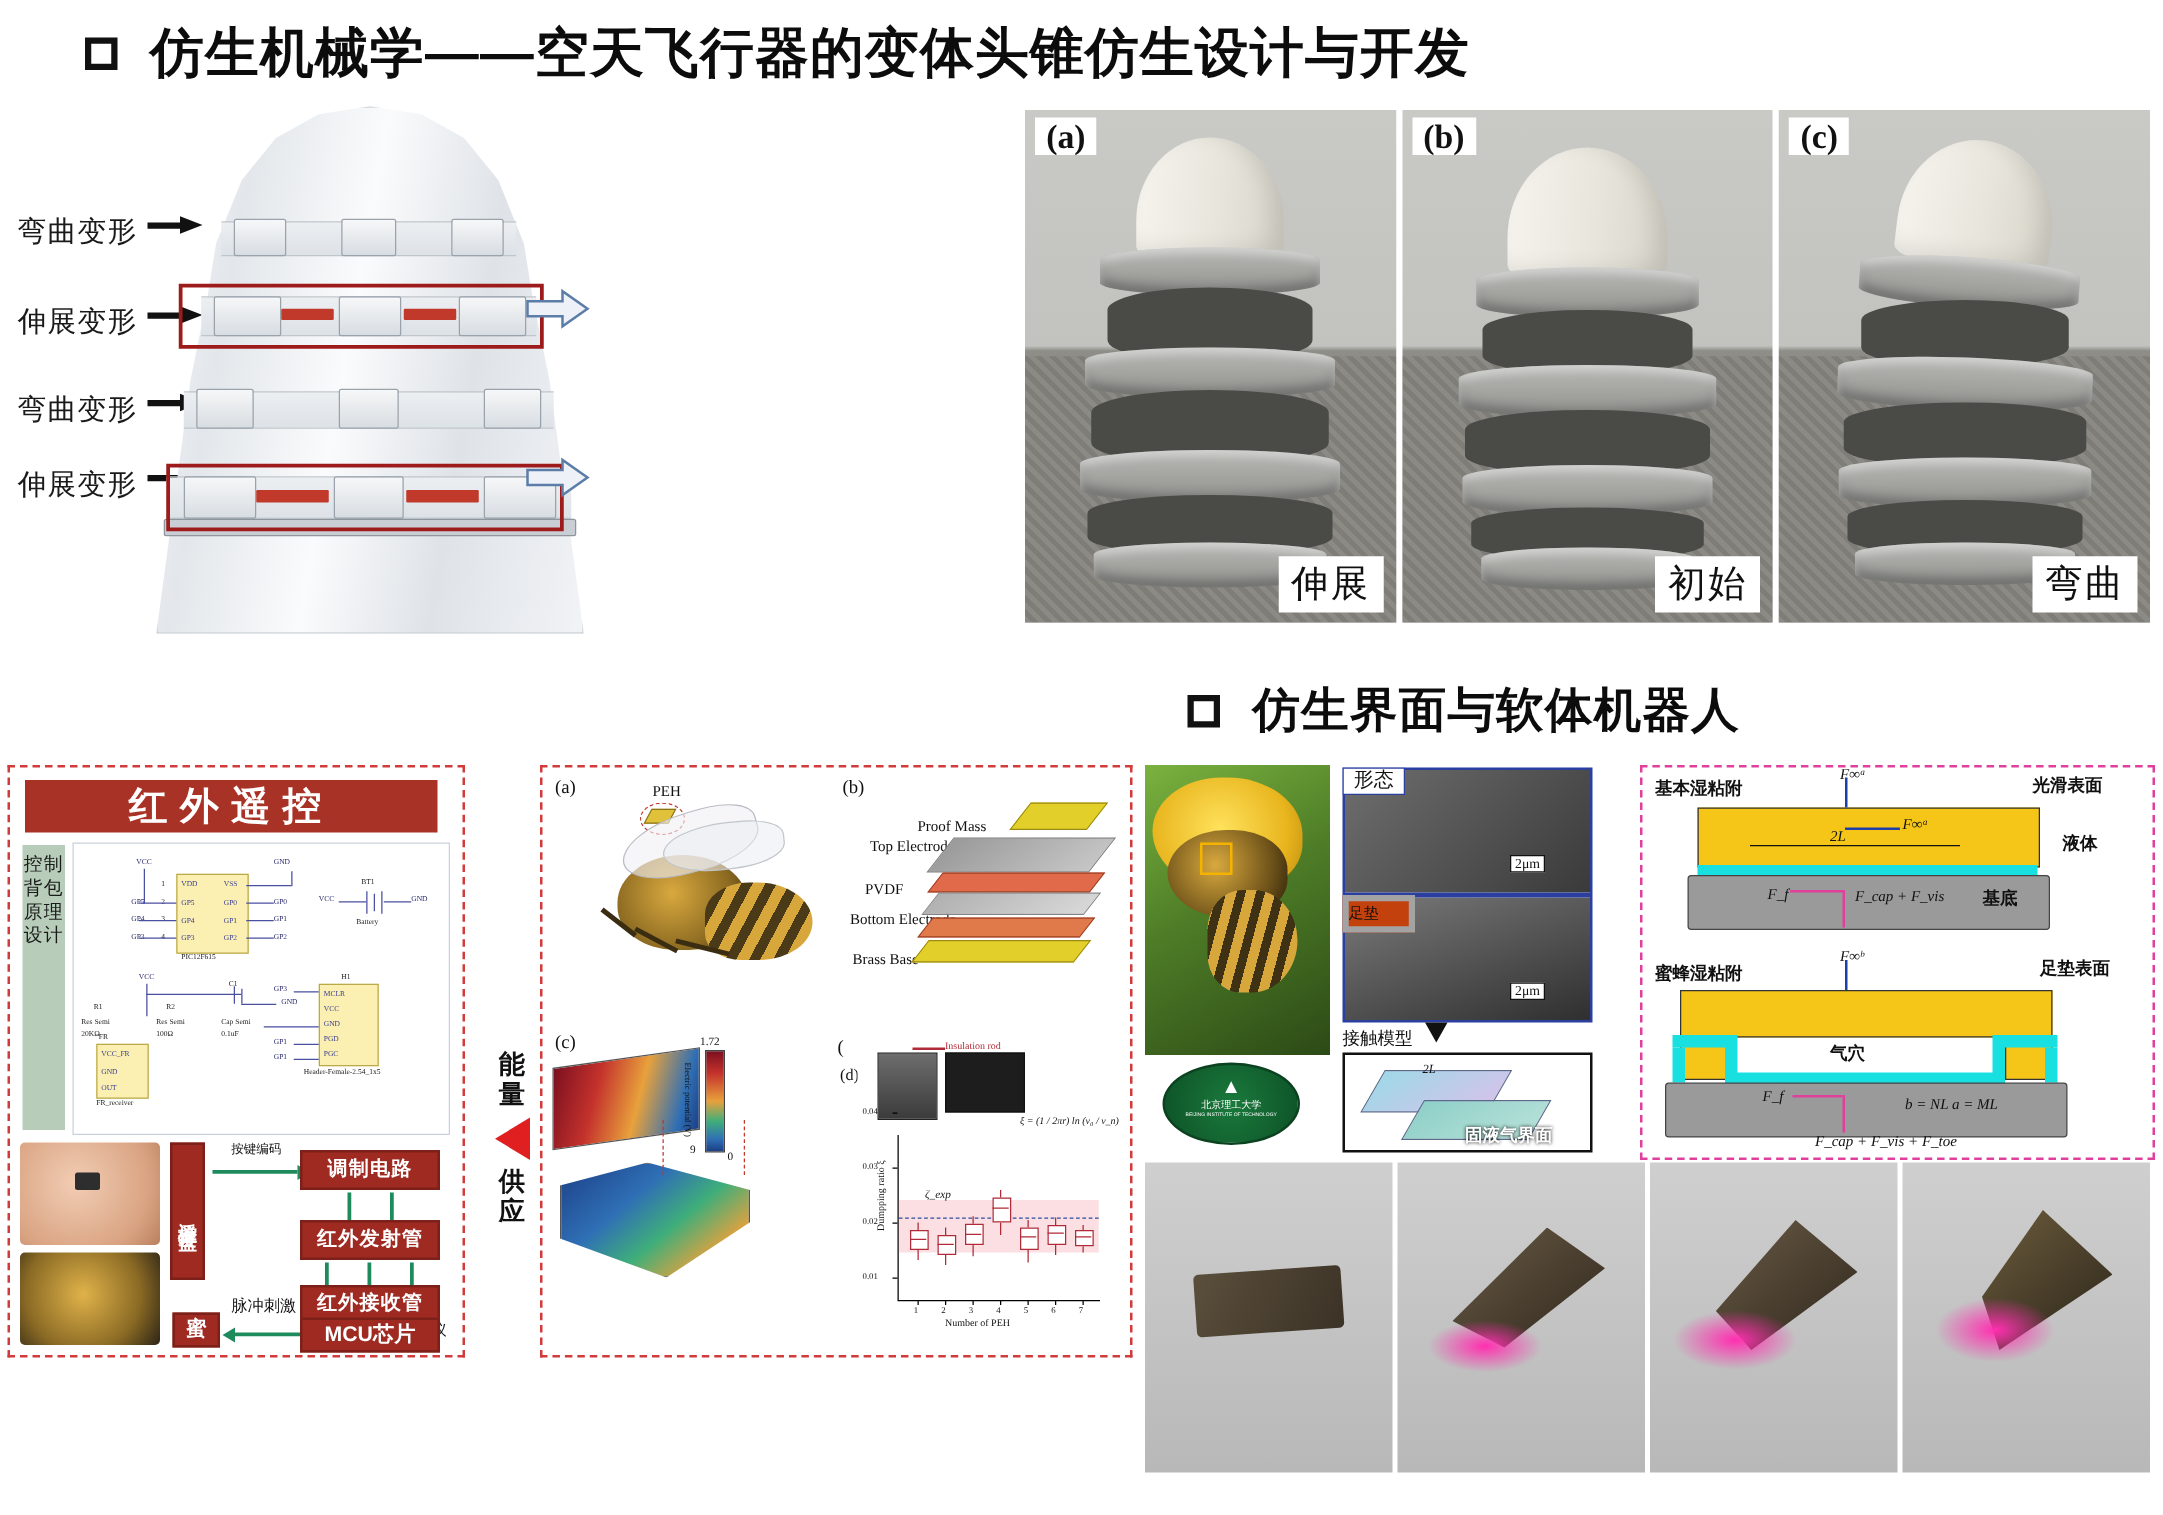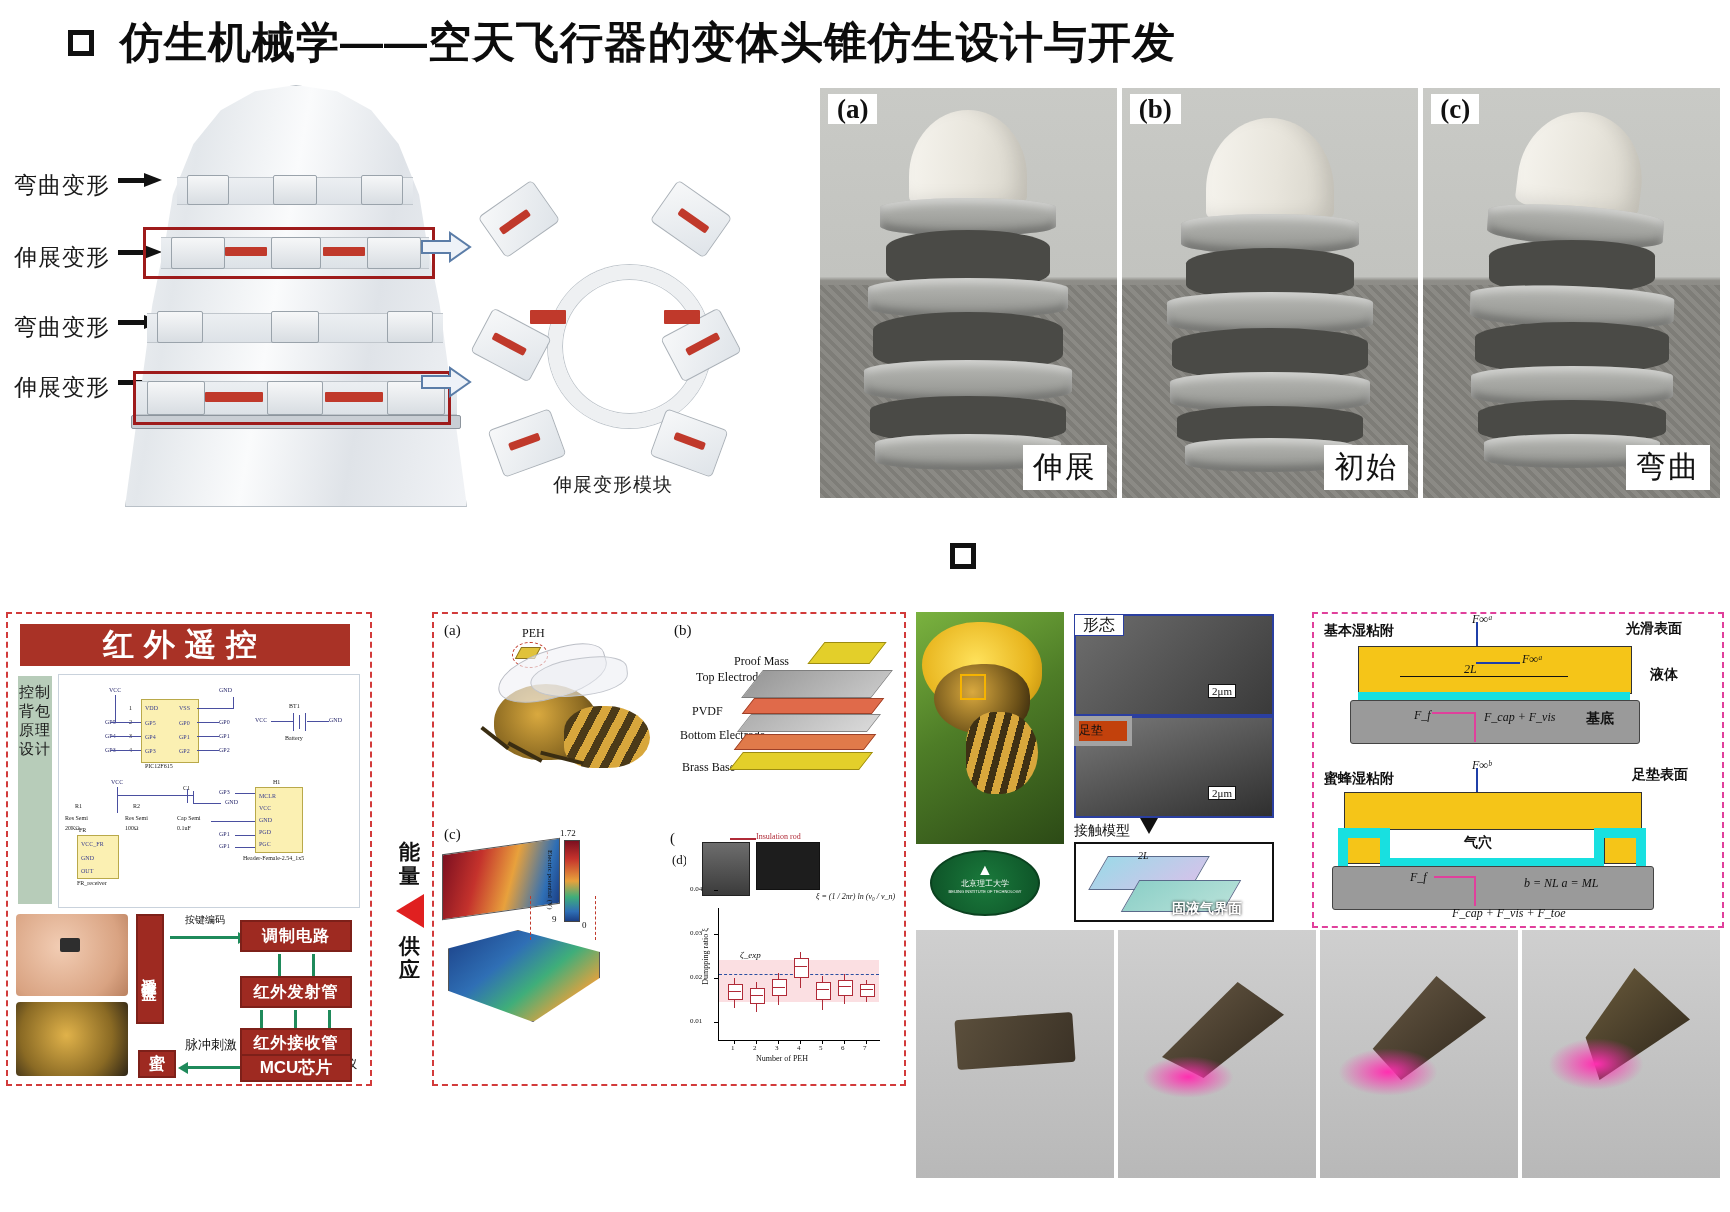--- a/index.html
+++ b/index.html
@@ -187,44 +187,20 @@
       <svg width="52" height="34" viewBox="0 0 52 34">
           <path d="M2 11 H30 V3 L50 17 L30 31 V23 H2 Z" fill="#eef2f8" stroke="#5b7da8" stroke-width="2"></path>
         </svg>
     </div>
     <div class="bigarrow" style="left:420px;top:290px;">
       <svg width="52" height="34" viewBox="0 0 52 34">
           <path d="M2 11 H30 V3 L50 17 L30 31 V23 H2 Z" fill="#eef2f8" stroke="#5b7da8" stroke-width="2"></path>
         </svg>
     </div>
 
-    <div id="module">
-      <div class="mod-ring"></div>
-      <div class="limb" style="left:8px;top:24px;transform:rotate(-35deg);">
-          <div class="rd" style="left:10px;top:20px;width:34px;height:8px;"></div>
-        </div>
-      <div class="limb" style="left:180px;top:24px;transform:rotate(35deg);">
-          <div class="rd" style="left:18px;top:20px;width:34px;height:8px;"></div>
-        </div>
-      <div class="limb" style="left:0px;top:150px;transform:rotate(28deg);">
-          <div class="rd" style="left:12px;top:20px;width:36px;height:8px;"></div>
-        </div>
-      <div class="limb" style="left:190px;top:150px;transform:rotate(-28deg);">
-          <div class="rd" style="left:16px;top:20px;width:36px;height:8px;"></div>
-        </div>
-      <div class="limb" style="left:16px;top:248px;transform:rotate(-20deg);">
-          <div class="rd" style="left:14px;top:18px;width:32px;height:8px;"></div>
-        </div>
-      <div class="limb" style="left:178px;top:248px;transform:rotate(20deg);">
-          <div class="rd" style="left:16px;top:18px;width:32px;height:8px;"></div>
-        </div>
-      <div class="red-part" style="left:52px;top:140px;width:36px;height:14px;"></div>
-      <div class="red-part" style="left:186px;top:140px;width:36px;height:14px;"></div>
-      <div class="mod-cap" style="top:302px;">伸展变形模块</div>
-    </div>
   </div>
 
   <div id="photos">
 
     <div class="photo">
       <div class="floor"></div>
       <div class="dome" style="top:22px;width:118px;height:96px;"></div>
       <div class="frame" style="top:110px;width:176px;height:38px;"></div>
       <div class="innerdark" style="top:142px;width:164px;height:60px;"></div>
       <div class="frame" style="top:190px;width:200px;height:40px;"></div>
@@ -260,20 +236,21 @@
       <div class="frame" style="top:278px;width:202px;height:40px;"></div>
       <div class="innerdark" style="top:312px;width:188px;height:44px;"></div>
       <div class="frame" style="top:346px;width:176px;height:34px;"></div>
       <div class="ph-tag">(c)</div>
       <div class="ph-cap">弯曲</div>
     </div>
   </div>
 
   <div class="sec-head" id="head-soft">
     <span class="sq"></span>
+    <span class="sec-title">仿生界面与软体机器人</span>
   </div>
 
   <div id="panel-ir">
     <div class="ir-banner">红外遥控</div>
     <div class="ir-side">控制背包原理设计</div>
 
     <div class="sch">
 
       <div class="chip" style="left:82px;top:24px;width:56px;height:62px;"></div>
       <div class="pin" style="left:86px;top:30px;">VDD</div>

